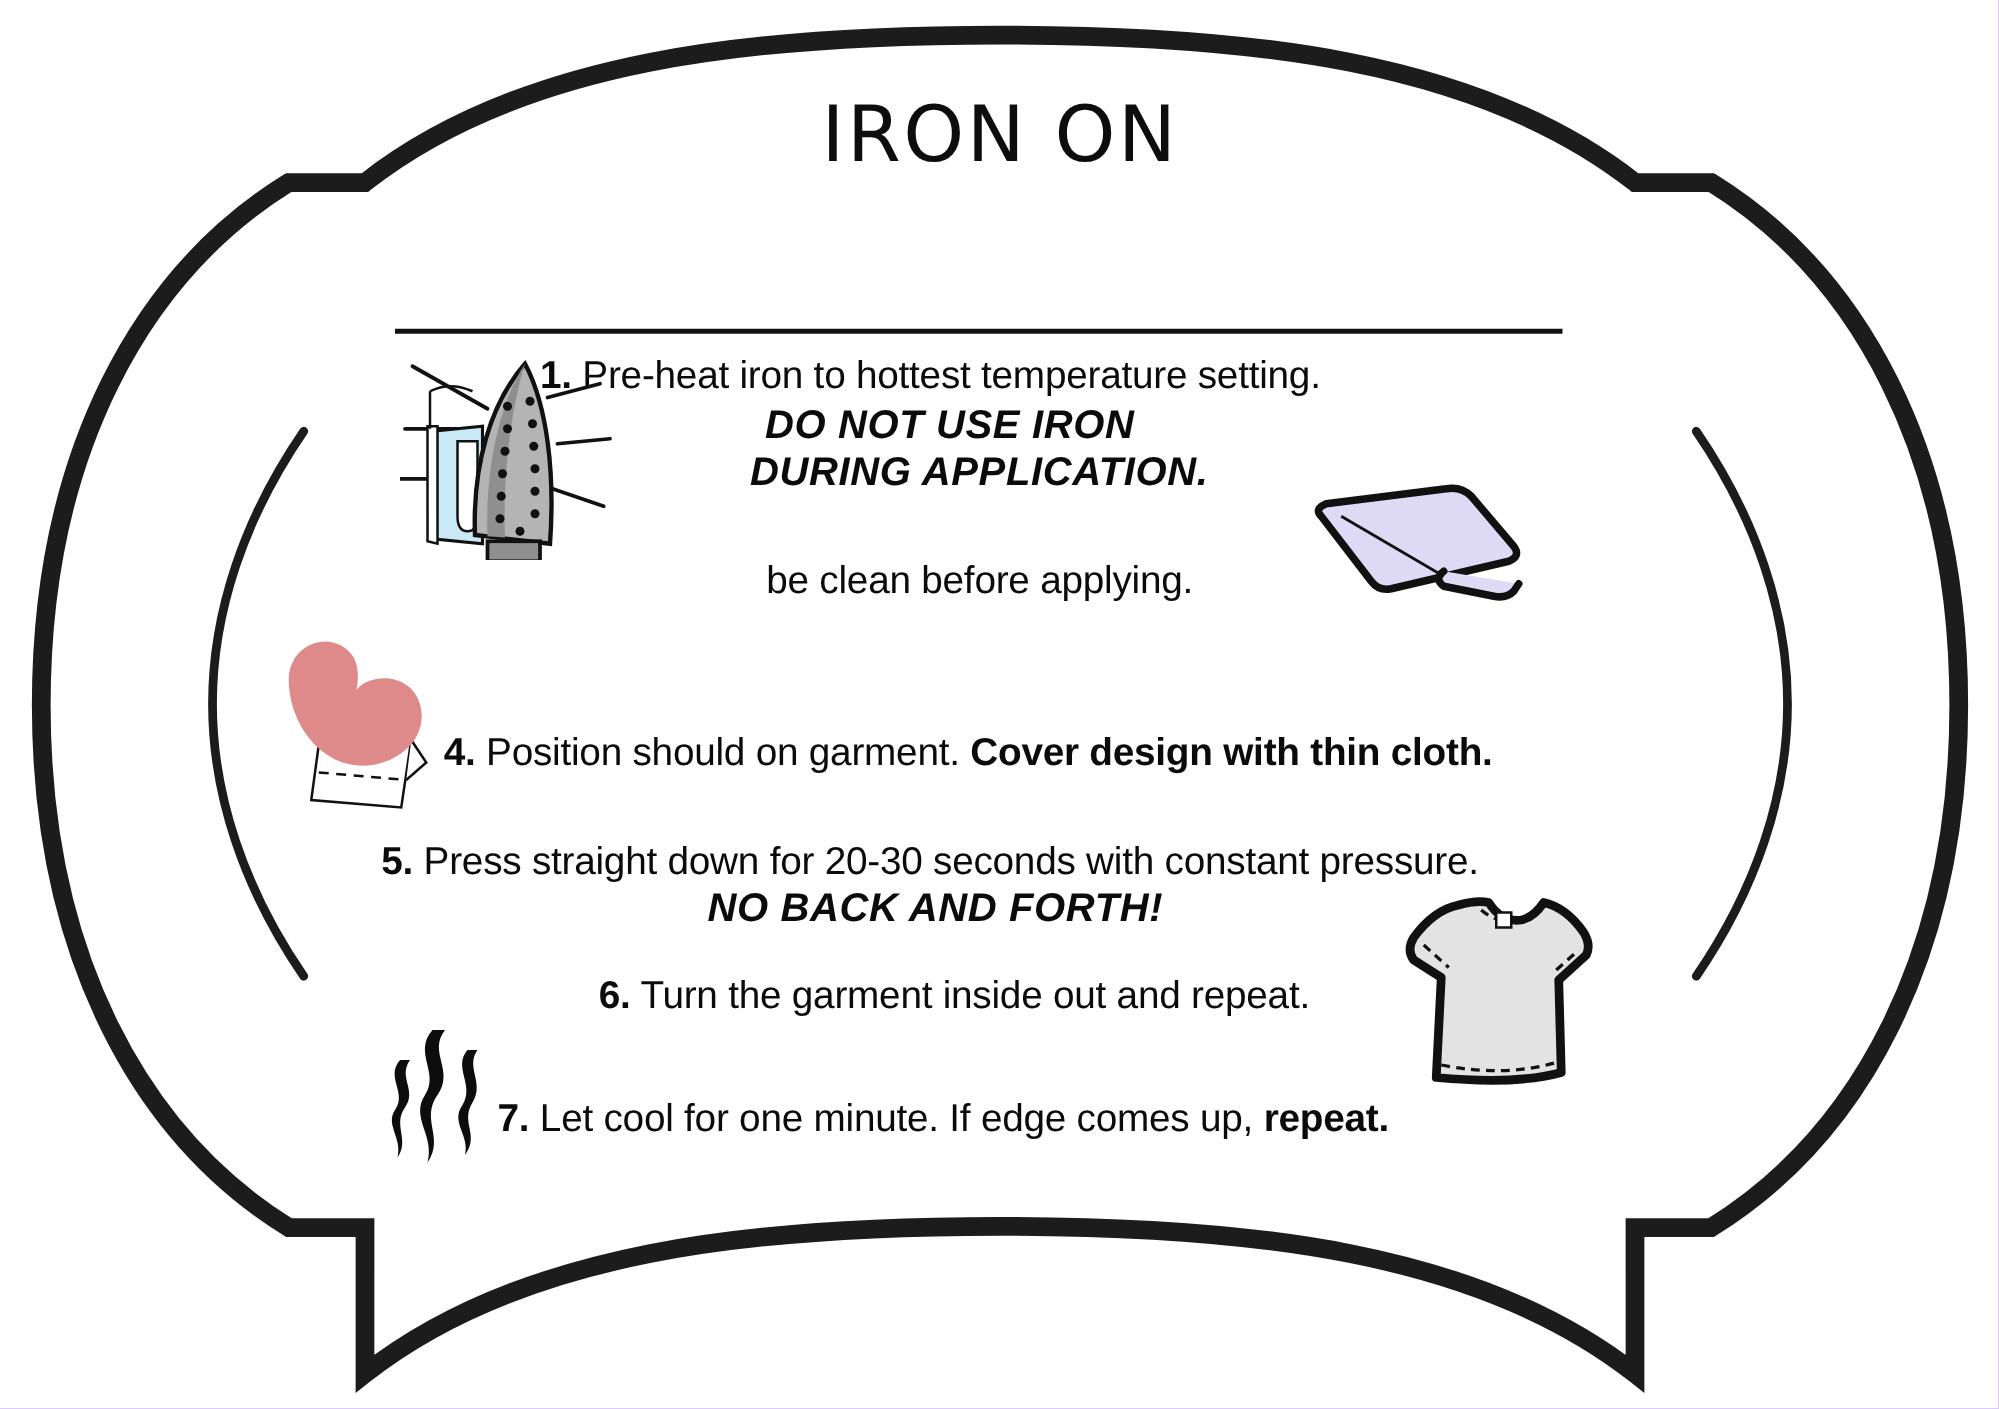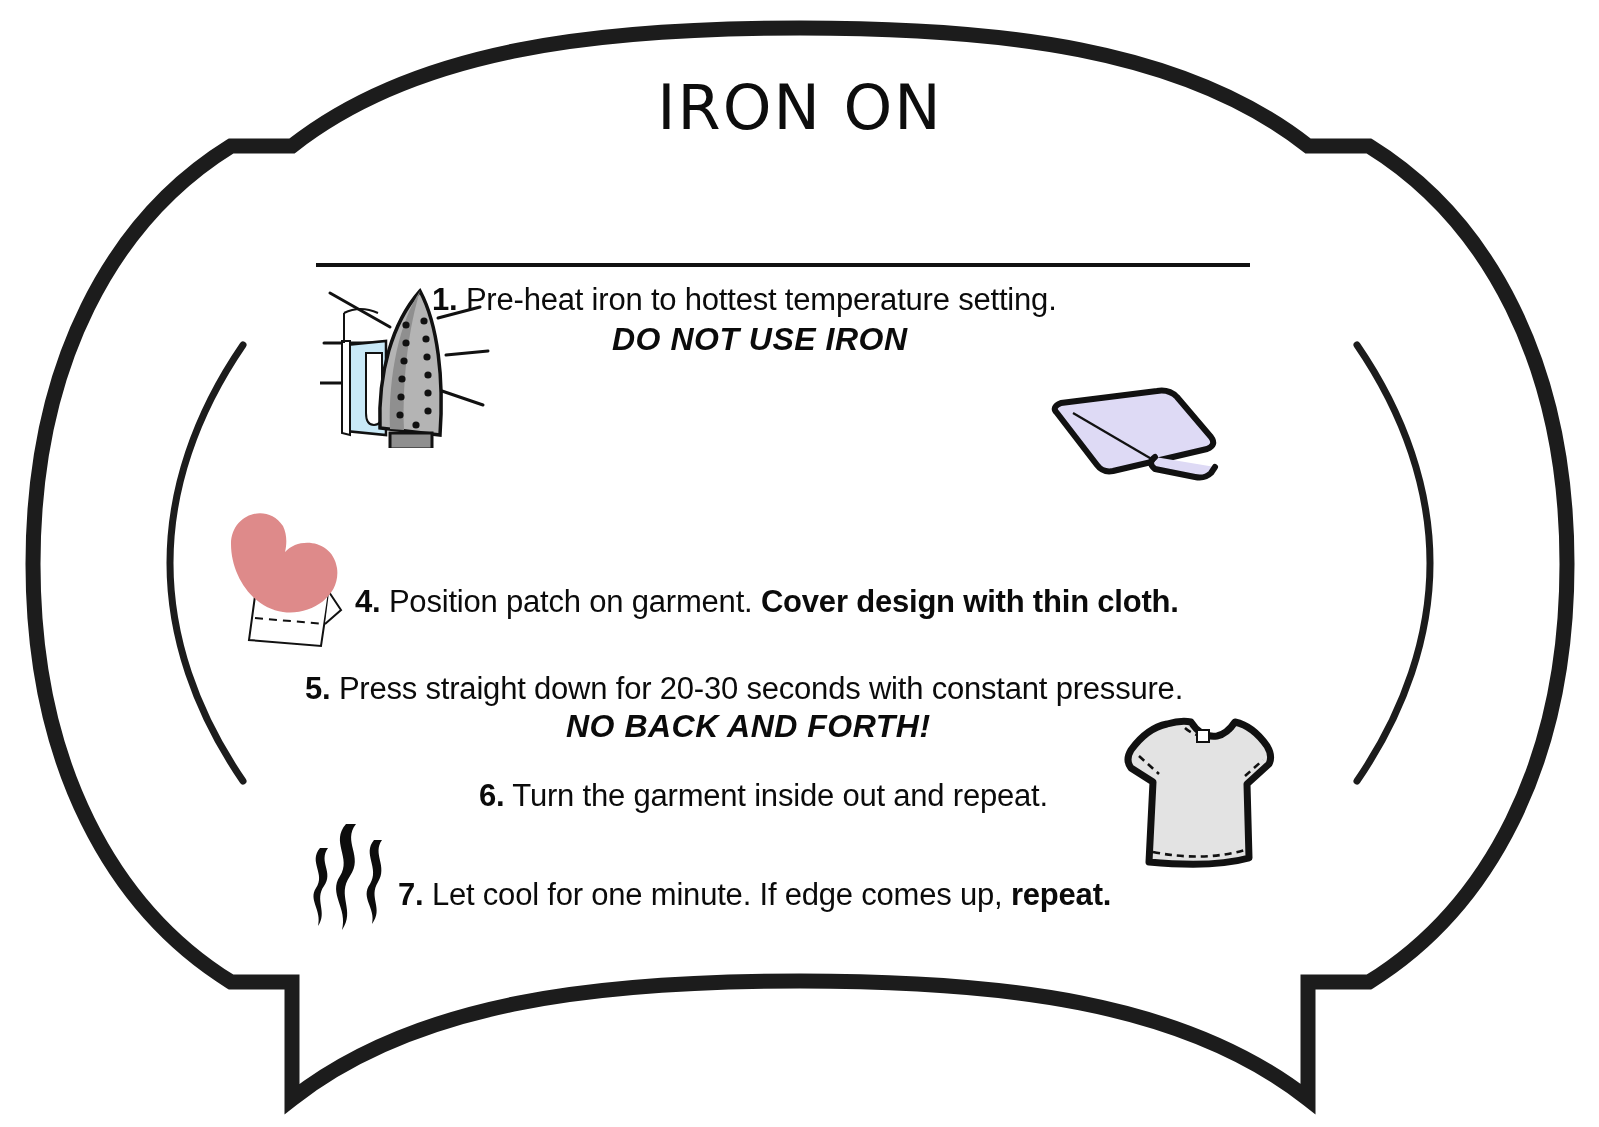--- a/index.html
+++ b/index.html
@@ -216,24 +216,26 @@
     <path fill="none" stroke="#1c1c1c" stroke-width="7" stroke-linecap="round" d="M 1357 345 C 1405 415, 1430 490, 1430 563 C 1430 636, 1405 711, 1357 781"></path>
   </svg>
 
   <div id="title-block">
     <div class="title-line" id="title-line-1">IRON ON</div>
   </div>
   <div id="title-rule"></div>
 
   <div class="line" id="l1"><span class="num">1.</span><span> Pre-heat iron to hottest temperature setting.</span></div>
   <div class="line caps" id="l1b">DO NOT USE IRON</div>
-
-
-
-  <div class="line" id="l4"><span class="num">4.</span><span> Position patch on garment. </span><b>Cover design with thin cloth.</b></div>
+  <div class="line caps" id="l1c">DURING APPLICATION.</div>
+
+  <div class="line" id="l2b">be clean before applying.</div>
+
+
+  <div class="line" id="l4"><span class="num">4.</span><span> Position should on garment. </span><b>Cover design with thin cloth.</b></div>
 
   <div class="line" id="l5a"><span class="num">5.</span><span> Press straight down for 20-30 seconds with constant pressure.</span></div>
   <div class="line caps" id="l5b">NO BACK AND FORTH!</div>
 
   <div class="line" id="l6"><span class="num">6.</span><span> Turn the garment inside out and repeat.</span></div>
 
   <div class="line" id="l7"><span class="num">7.</span><span> Let cool for one minute.  If edge comes up, </span><b>repeat.</b></div>
 
   <svg class="icon" id="icon-iron" viewBox="0 0 180 165">
 

